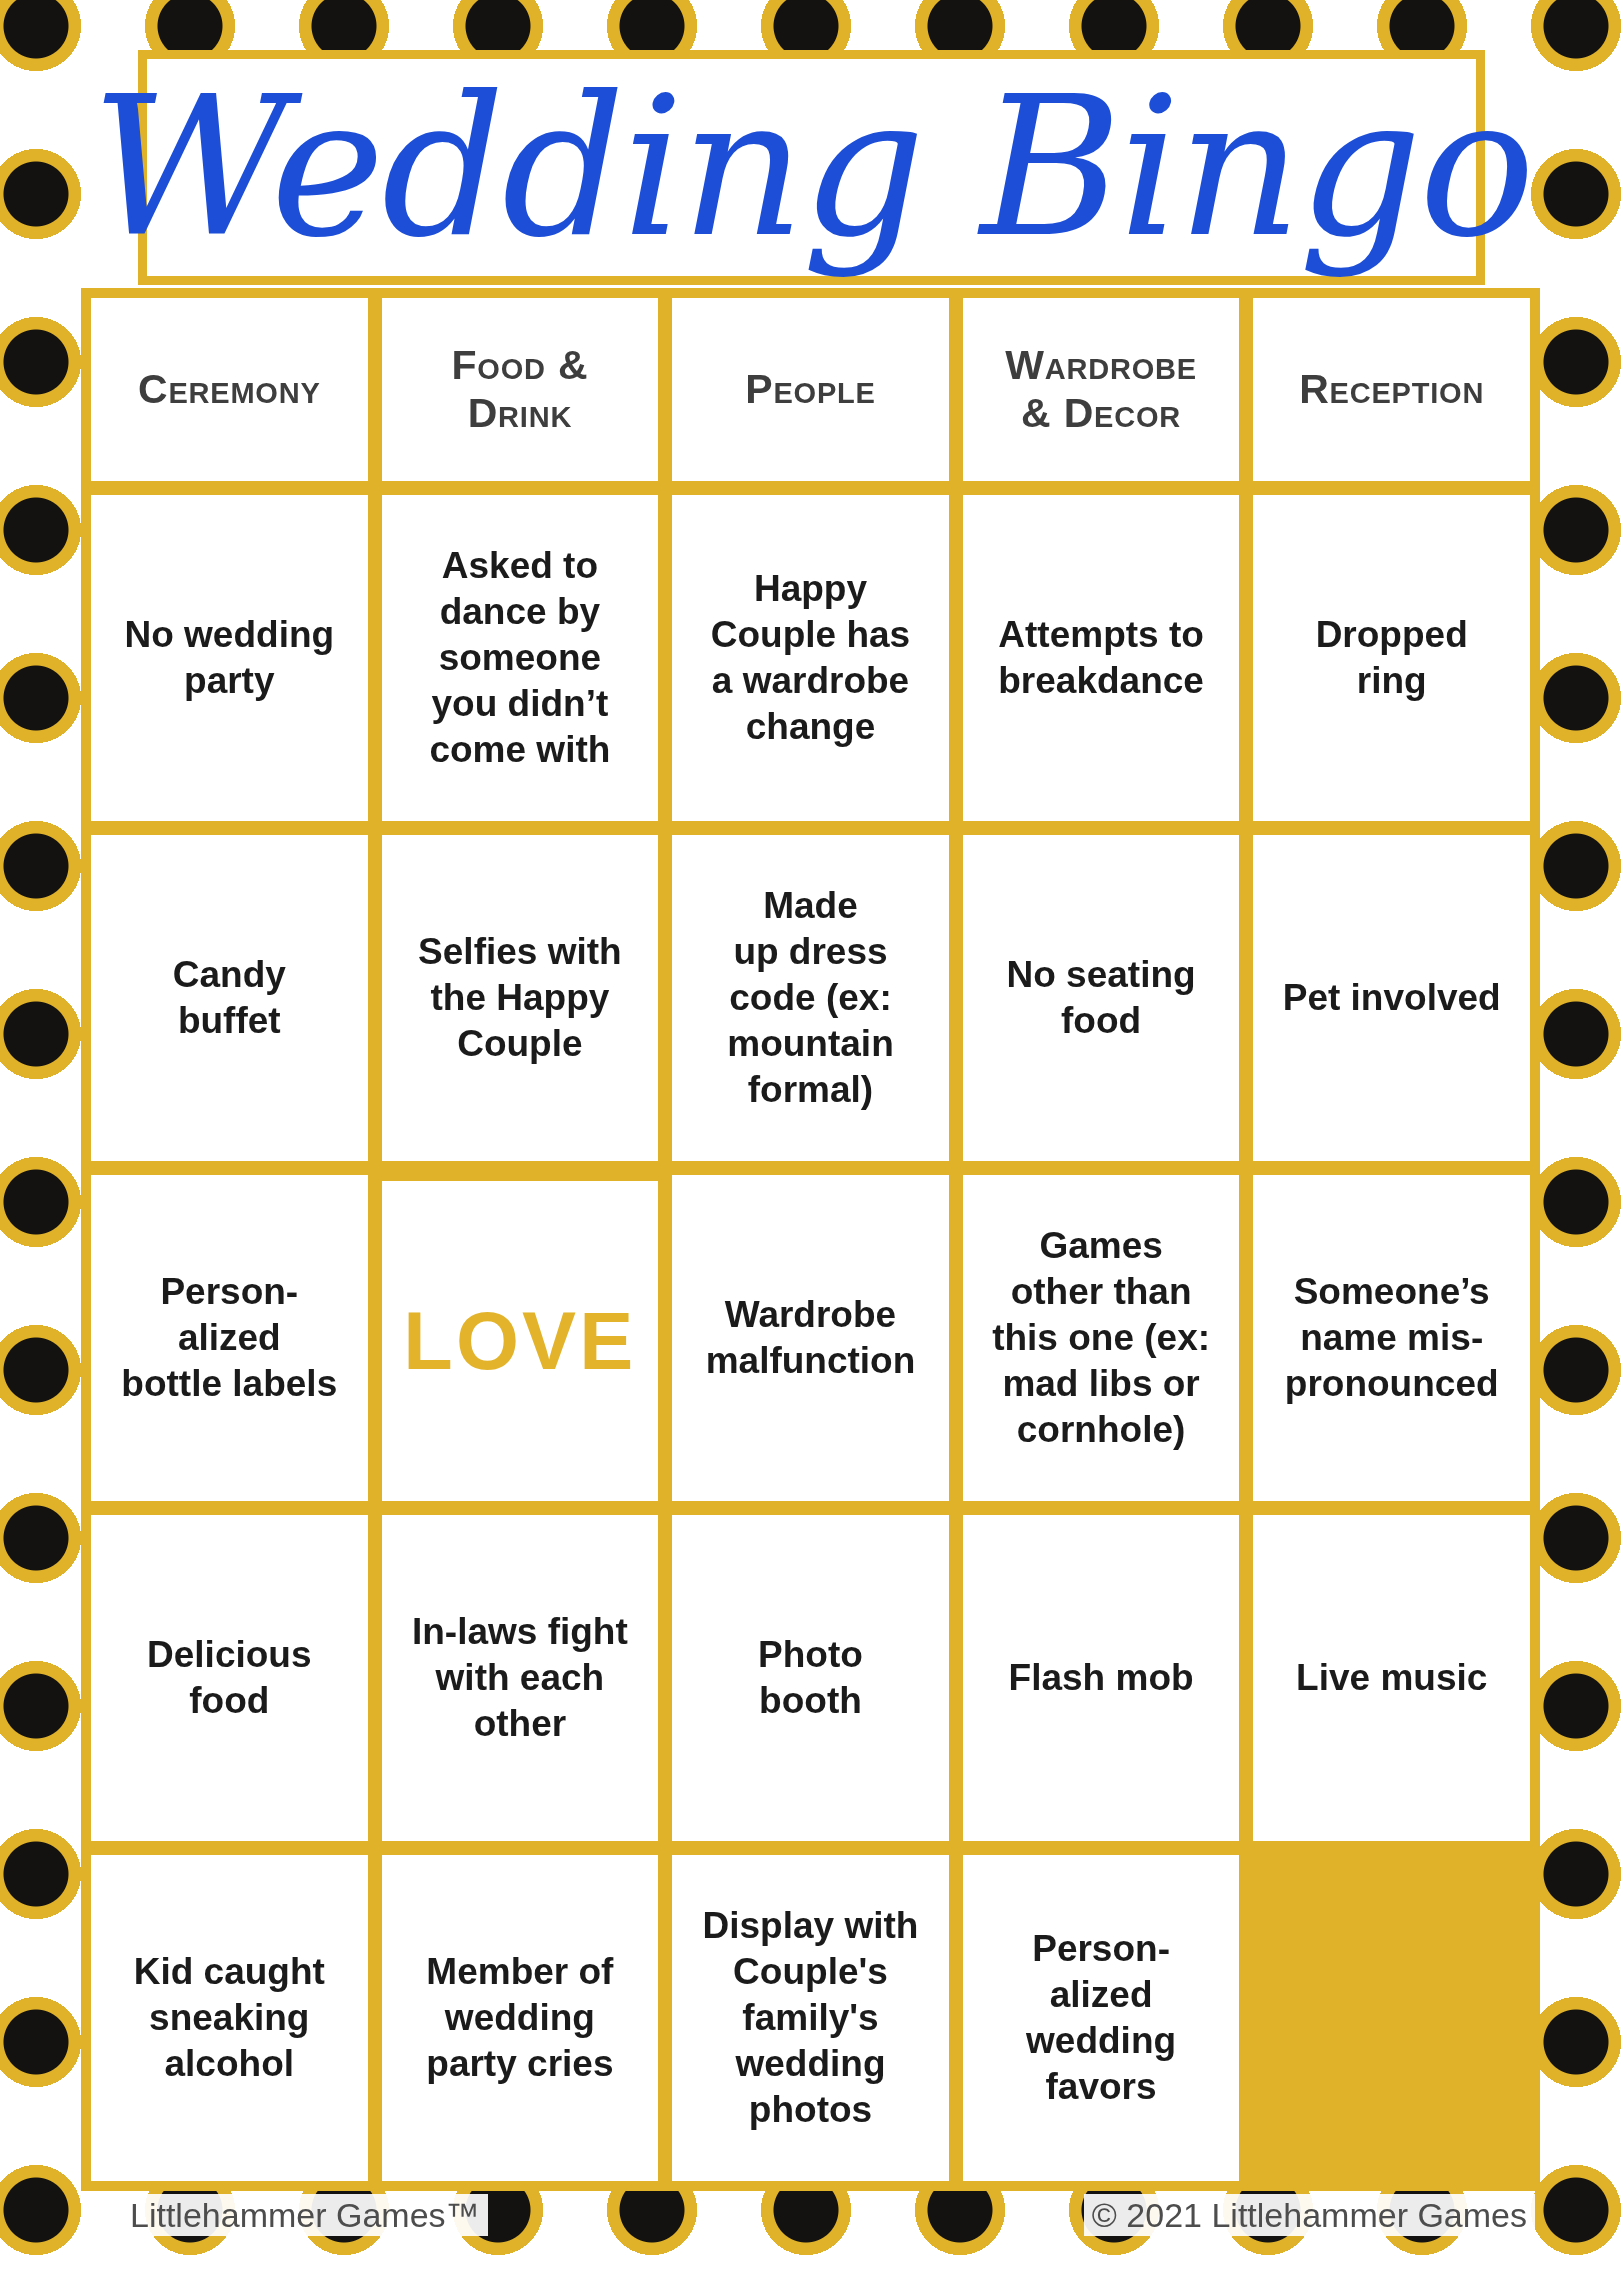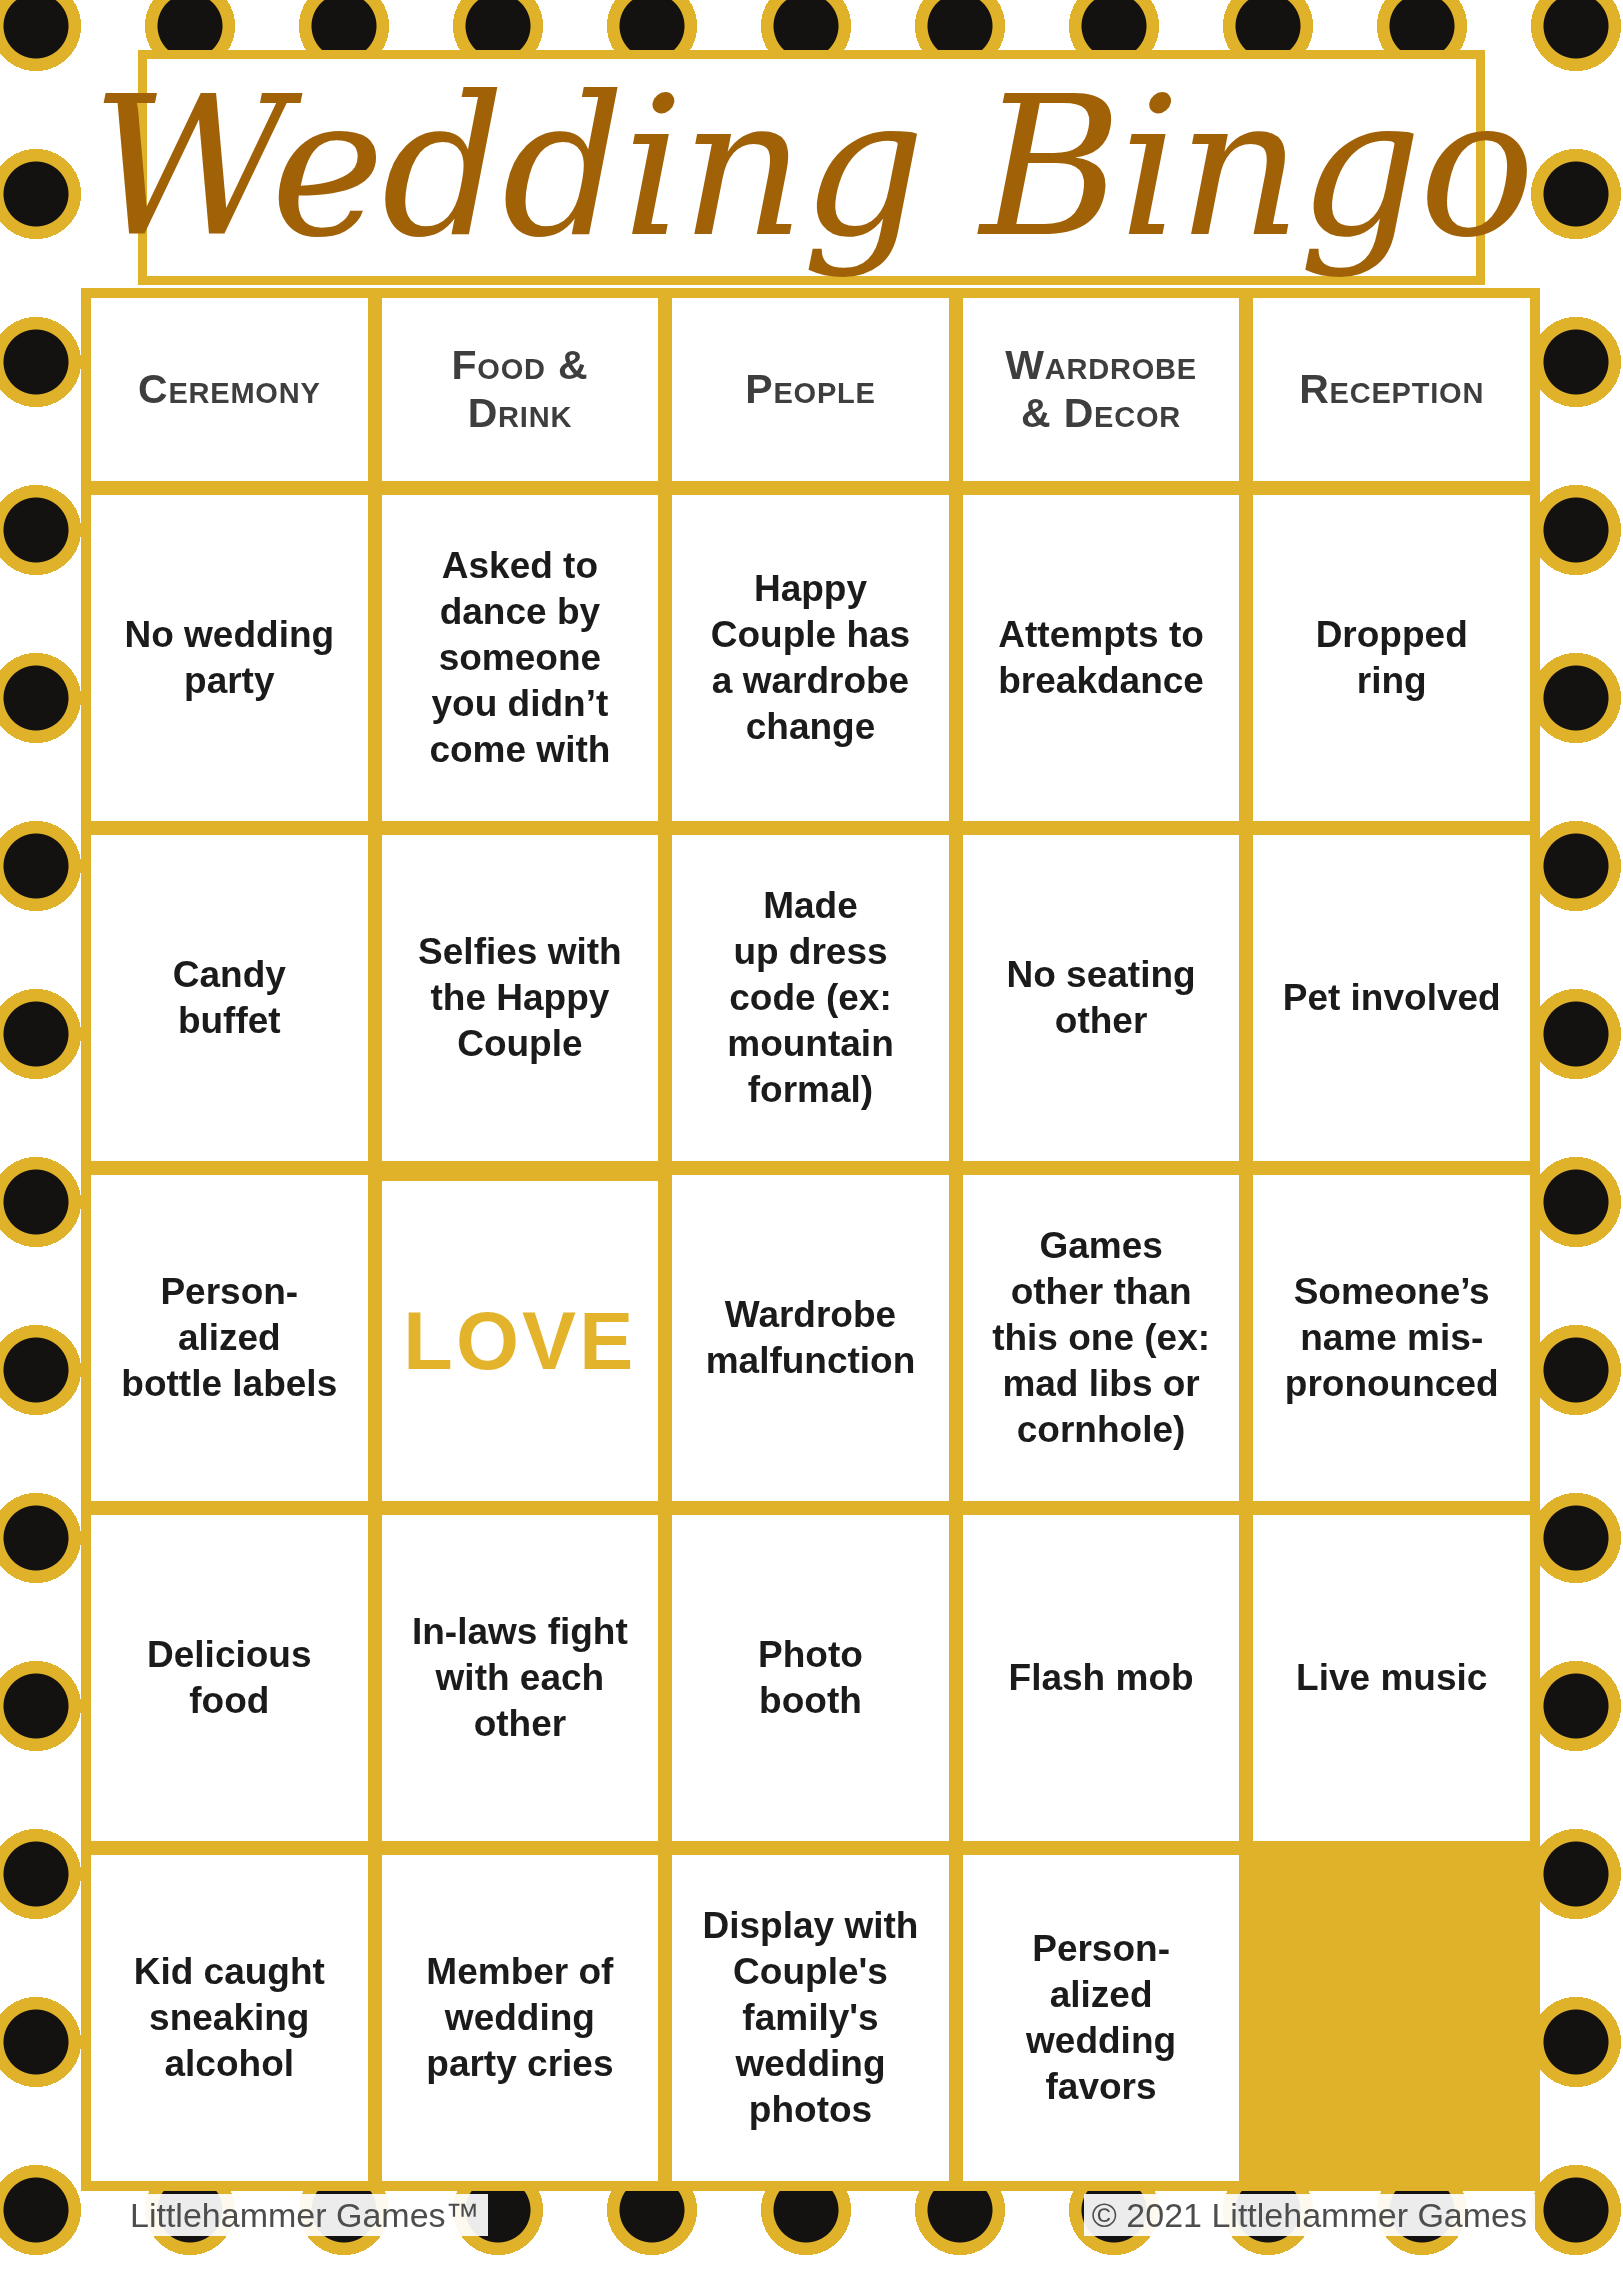--- a/index.html
+++ b/index.html
@@ -41,21 +41,21 @@
     position: absolute;
     left: 0; top: 71px;
     width: 1623px;
     text-align: center;
     white-space: nowrap;
     font-family: "DejaVu Serif", serif;
     font-style: italic;
     font-weight: 400;
     font-size: 193px;
     line-height: 1;
-    color: #a16207;
+    color: #1d4ed8;
     letter-spacing: -3.2px;
     z-index: 6;
     pointer-events: none;
   }
 
   .grid {
     position: absolute;
     left: 81px; top: 288px;
     width: 1459px; height: 1903px;
     background: var(--gold);
@@ -148,21 +148,21 @@
 buffet</div>
   <div class="cell">Selfies with
 the Happy
 Couple</div>
   <div class="cell">Made
 up dress
 code (ex:
 mountain
 formal)</div>
   <div class="cell">No seating
-other</div>
+food</div>
 
   <div class="cell">Pet involved</div>
   <div class="cell">Person-
 alized
 bottle labels</div>
   <div class="cell love">LOVE</div>
   <div class="cell">Wardrobe
 malfunction</div>
   <div class="cell">Games
 other than

